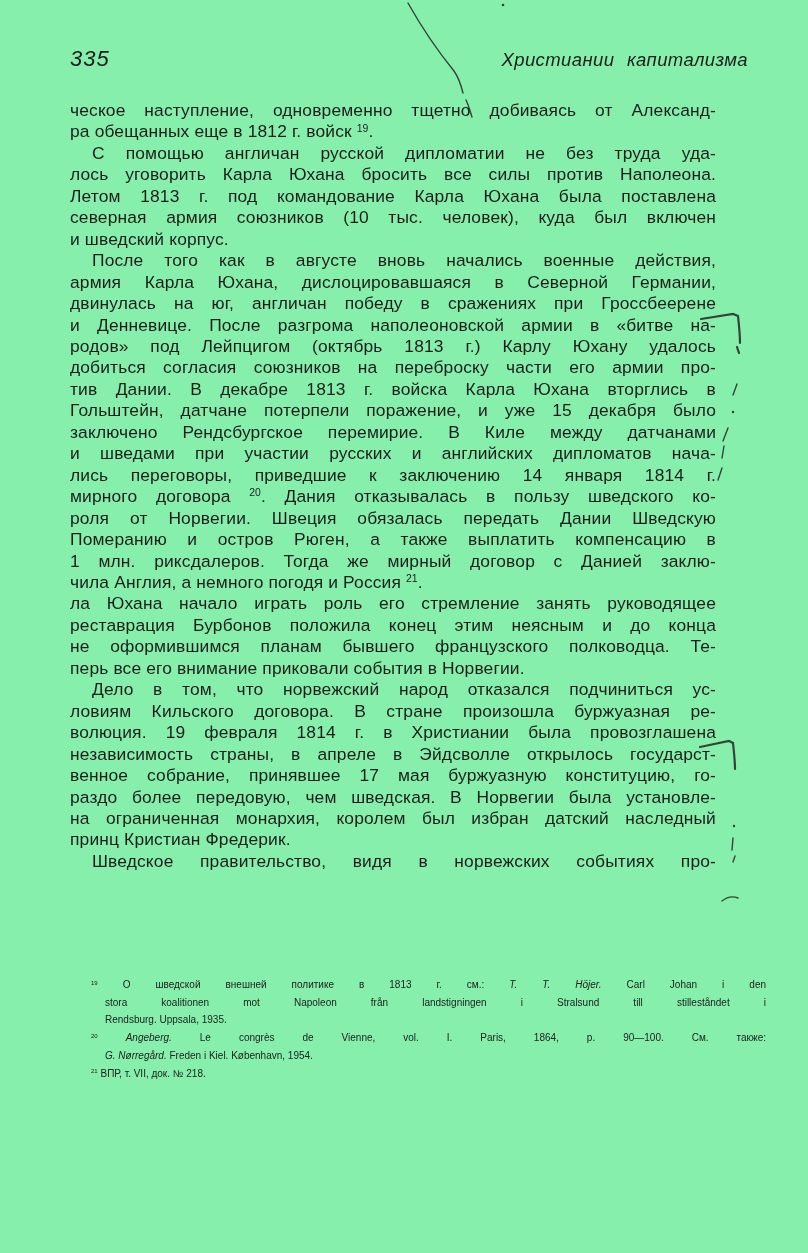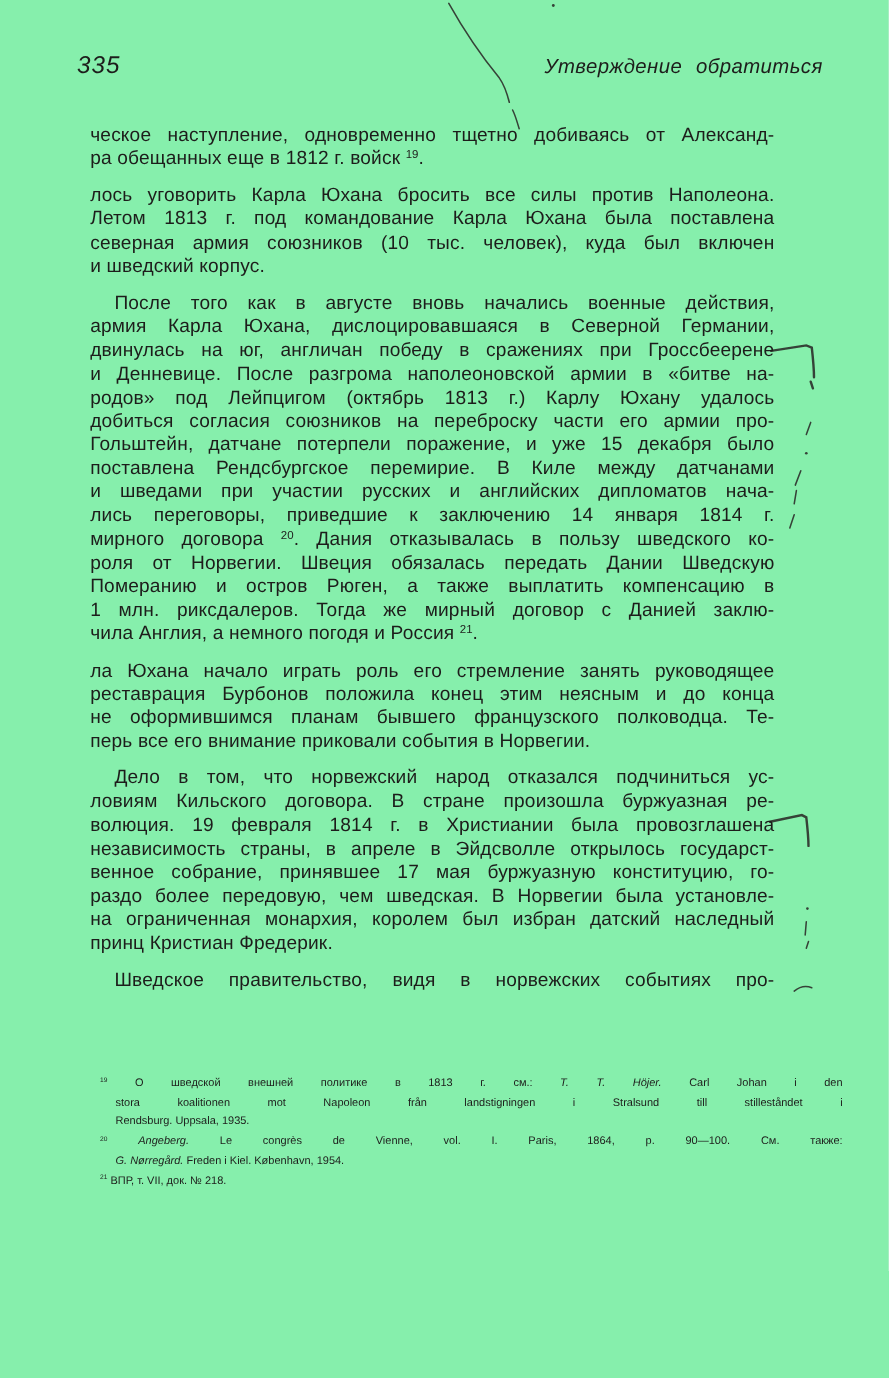--- a/index.html
+++ b/index.html
@@ -34,21 +34,21 @@
   }
   .body-text {
     position: absolute;
     left: 70px;
     top: 100px;
     width: 646px;
     font-size: 17.4px;
     line-height: 21.45px;
     letter-spacing: 0.15px;
   }
-  .para { margin: 12px; }
+  .para { margin: 0; }
   .tline { white-space: normal; }
   .just { text-align: justify; text-align-last: justify; }
   .left  { text-align: left;  text-align-last: left; }
   .indent { text-indent: 22px; }
   sup {
     font-size: 60%;
     line-height: 0;
     vertical-align: baseline;
     position: relative;
     top: -0.55em;
@@ -91,43 +91,45 @@
       <path d="M700,747 L729,741 L733,743 C734,752 735,761 735,769" stroke-width="2.2"></path>
       <circle cx="734" cy="826" r="1.2" fill="#2b2b28" stroke="none"></circle>
       <path d="M733,838 L732,850"></path>
       <path d="M735,856 L733,862"></path>
       <path d="M722,901 C727,897 733,896 738,898"></path>
     </g>
   </svg>
 
   <div class="page-header">
     <span class="page-number">335</span>
-    <span class="running-title">Утверждение обратиться</span>
+    <span class="running-title">Христиании капитализма</span>
   </div>
 
   <div class="body-text">
       <div class="para">
         <div class="tline just"><span>ческое наступление, одновременно тщетно добиваясь от Александ-</span></div>
         <div class="tline left"><span>ра обещанных еще в 1812 г. войск </span><sup>19</sup><span>.</span></div>
       </div>
       <div class="para">
+        <div class="tline just indent"><span>С помощью англичан русской дипломатии не без труда уда-</span></div>
         <div class="tline just"><span>лось уговорить Карла Юхана бросить все силы против Наполеона.</span></div>
         <div class="tline just"><span>Летом 1813 г. под командование Карла Юхана была поставлена</span></div>
         <div class="tline just"><span>северная армия союзников (10 тыс. человек), куда был включен</span></div>
         <div class="tline left"><span>и шведский корпус.</span></div>
       </div>
       <div class="para">
         <div class="tline just indent"><span>После того как в августе вновь начались военные действия,</span></div>
         <div class="tline just"><span>армия Карла Юхана, дислоцировавшаяся в Северной Германии,</span></div>
         <div class="tline just"><span>двинулась на юг, англичан победу в сражениях при Гроссбеерене</span></div>
         <div class="tline just"><span>и Денневице. После разгрома наполеоновской армии в «битве на-</span></div>
         <div class="tline just"><span>родов» под Лейпцигом (октябрь 1813 г.) Карлу Юхану удалось</span></div>
         <div class="tline just"><span>добиться согласия союзников на переброску части его армии про-</span></div>
+        <div class="tline just"><span>тив Дании. В декабре 1813 г. войска Карла Юхана вторглись в</span></div>
         <div class="tline just"><span>Гольштейн, датчане потерпели поражение, и уже 15 декабря было</span></div>
-        <div class="tline just"><span>поставлена Рендсбургское перемирие. В Киле между датчанами</span></div>
+        <div class="tline just"><span>заключено Рендсбургское перемирие. В Киле между датчанами</span></div>
         <div class="tline just"><span>и шведами при участии русских и английских дипломатов нача-</span></div>
         <div class="tline just"><span>лись переговоры, приведшие к заключению 14 января 1814 г.</span></div>
         <div class="tline just"><span>мирного договора </span><sup>20</sup><span>. Дания отказывалась в пользу шведского ко-</span></div>
         <div class="tline just"><span>роля от Норвегии. Швеция обязалась передать Дании Шведскую</span></div>
         <div class="tline just"><span>Померанию и остров Рюген, а также выплатить компенсацию в</span></div>
         <div class="tline just"><span>1 млн. риксдалеров. Тогда же мирный договор с Данией заклю-</span></div>
         <div class="tline left"><span>чила Англия, а немного погодя и Россия </span><sup>21</sup><span>.</span></div>
       </div>
       <div class="para">
         <div class="tline just"><span>ла Юхана начало играть роль его стремление занять руководящее</span></div>

